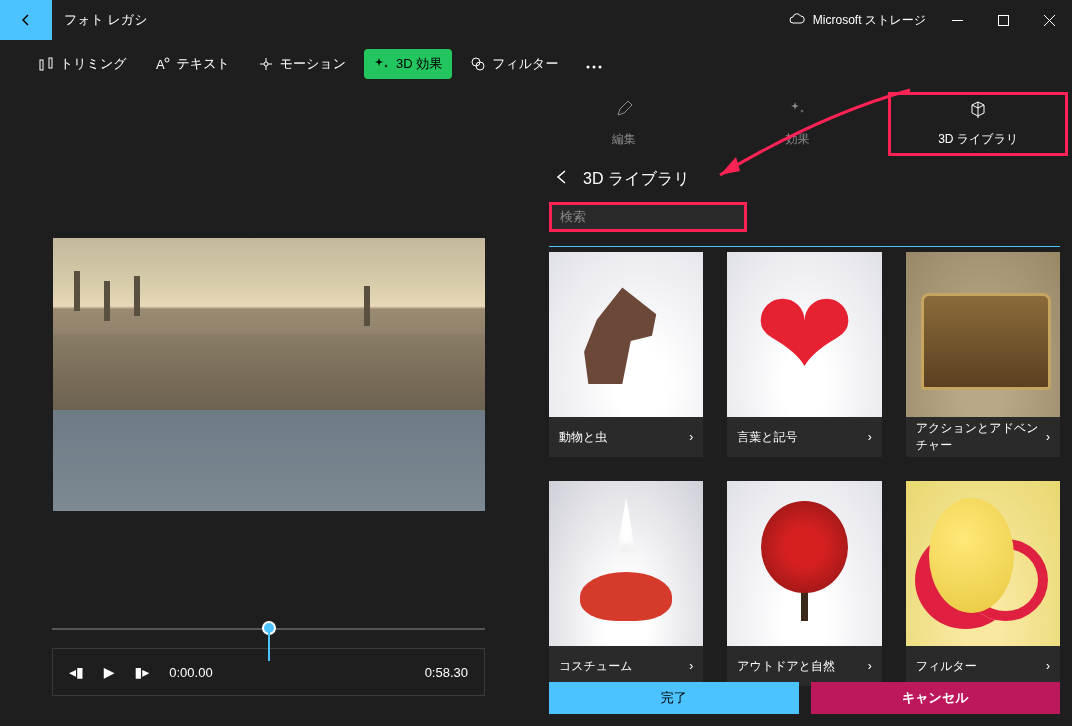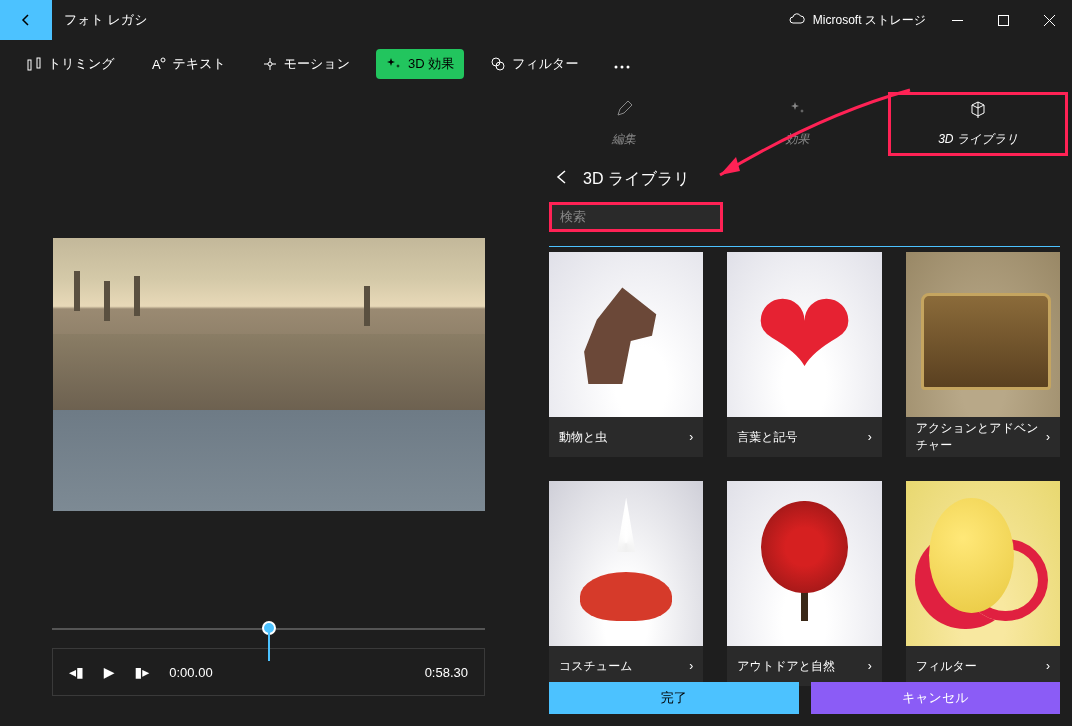--- a/index.html
+++ b/index.html
@@ -23,21 +23,21 @@
   color: #000;
 }
 .title { margin-left: 12px; font-size: 13px; }
 .title-spacer { flex: 1; }
 .storage { display: flex; align-items: center; gap: 8px; font-size: 12px; margin-right: 8px;}
 .winctrls { display: flex; }
 .winctrl { width: 46px; height: 40px; display: flex; align-items: center; justify-content: center; font-size: 12px; }
 .toolbar {
   height: 48px;
   display: flex; align-items: center;
-  padding: 0 16px; gap: 16px;
+  padding: 0 28px; gap: 8px;
 }
 .tool {
   display: flex; align-items: center; gap: 6px;
   padding: 6px 10px; font-size: 13px;
   border-radius: 4px;
   color: #fff;
 }
 .tool.active { background: #22c55e; color: #000; }
 .more { padding: 6px 10px; }
 .content { display: flex; height: calc(100% - 88px); }
@@ -111,41 +111,41 @@
 }
 .tabs {
   height: 72px;
   display: flex;
 }
 .tab {
   flex: 1;
   display: flex; flex-direction: column;
   align-items: center; justify-content: center;
   gap: 13px;
-  color: #888; font-size: 12px; font-style: italic;
+  color: #888; font-size: 12px;
 }
 .tab.highlighted {
   border: 3px solid #ff2255;
   color: #fff;
   margin: 4px;
 }
 .panel-header {
   display: flex; align-items: center;
   padding: 8px 16px; gap: 12px;
 }
 .panel-title { font-size: 16px; }
 .search-box {
   margin: 4px 12px 12px;
   height: 30px;
   border: 3px solid #ff2255;
   background: #2a2a2a;
   display: flex; align-items: center;
   padding: 0 8px;
   font-size: 13px; color: #888;
-  width: 174px;
+  width: 198px;
 }
 .search-underline {
   position: absolute; left: 12px; right: 12px;
   height: 1px; background: #4CC2FF;
   top: 158px;
 }
 .grid {
   display: grid;
   grid-template-columns: repeat(3, 1fr);
   gap: 24px;
@@ -173,21 +173,21 @@
   position: absolute;
   bottom: 12px; left: 12px; right: 12px;
   display: flex; gap: 12px;
 }
 .btn {
   flex: 1; height: 32px;
   display: flex; align-items: center; justify-content: center;
   font-size: 13px;
 }
 .btn.primary { background: #4CC2FF; color: #000; }
-.btn.secondary { background: #8b5cf6; }
+.btn.secondary { background: #be185d; font-weight: bold; }
 .arrow {
   position: absolute;
   pointer-events: none;
   z-index: 100;
 }
 .arrow-stroke { stroke: #ff2255; stroke-width: 3; fill: none; }
 .arrow-head { fill: #ff2255; }
 
 
 .th-dino { background: radial-gradient(ellipse at 60% 80%, #fff 20%, #e0e0e8 100%); }

